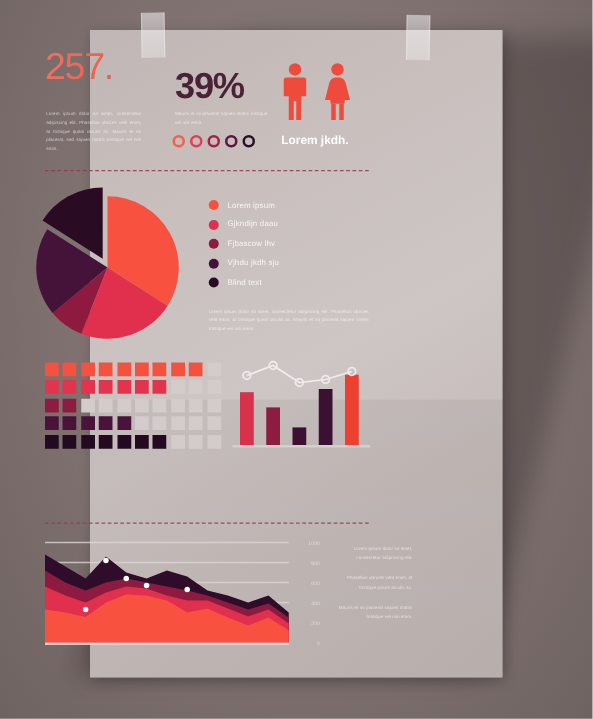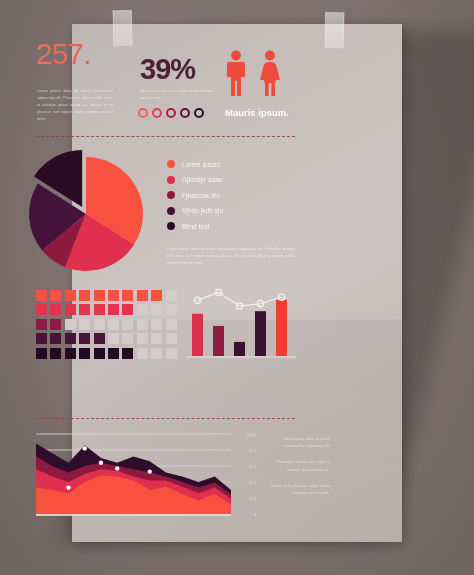--- a/index.html
+++ b/index.html
@@ -138,21 +138,21 @@
   <svg width="22" height="46" viewBox="0 0 22 46">
     <circle cx="11" cy="5.5" r="5" fill="#ee4b3c"></circle>
     <path d="M4 12h14a2 2 0 0 1 2 2v13h-4v19h-4V31h-2v15H6V27H2V14a2 2 0 0 1 2-2z" fill="#ee4b3c"></path>
   </svg>
   <svg width="22" height="46" viewBox="0 0 22 46">
     <circle cx="11" cy="5.5" r="5" fill="#ee4b3c"></circle>
     <path d="M11 12c5 0 6 2 7 6l3 12h-4.2l-.3 3H5.5l-.3-3H1l3-12c1-4 2-6 7-6z" fill="#ee4b3c"></path>
     <path d="M6 33h3.6v13H6zM12.4 33H16v13h-3.6z" fill="#ee4b3c"></path>
   </svg>
 </div>
-<div class="inner" id="people-label">Mauris ipsum.</div>
+<div class="inner" id="people-label">Lorem jkdh.</div>
 
 <div class="divider" id="divider-1"></div>
 
 <div class="inner" id="pie-wrap">
   <svg id="pie-svg" width="130" height="124" viewBox="0 0 130 124">
       <path d="M60,62 L60,5 A57,57 0 0 1 108.12669175361485,92.54212731380281 Z" fill="#f9513f"></path>
       <path d="M60,62 L108.12669175361485,92.54212731380281 A57,57 0 0 1 39.01690049697334,114.99725969563033 Z" fill="#e0304e"></path>
       <path d="M60,62 L39.01690049697334,114.99725969563033 A57,57 0 0 1 16.080745161780015,98.33316741567532 Z" fill="#8e1a40"></path>
       <path d="M60,62 L16.080745161780015,98.33316741567532 A57,57 0 0 1 11.873308246385136,31.457872686197202 Z" fill="#45133a"></path>
       <path d="M56.14597060718628,54.98954655964909 L8.019278853571414,24.447419245846294 A57,57 0 0 1 56.14597060718627,-2.010453440350908 Z" fill="#2a0b24"></path>

